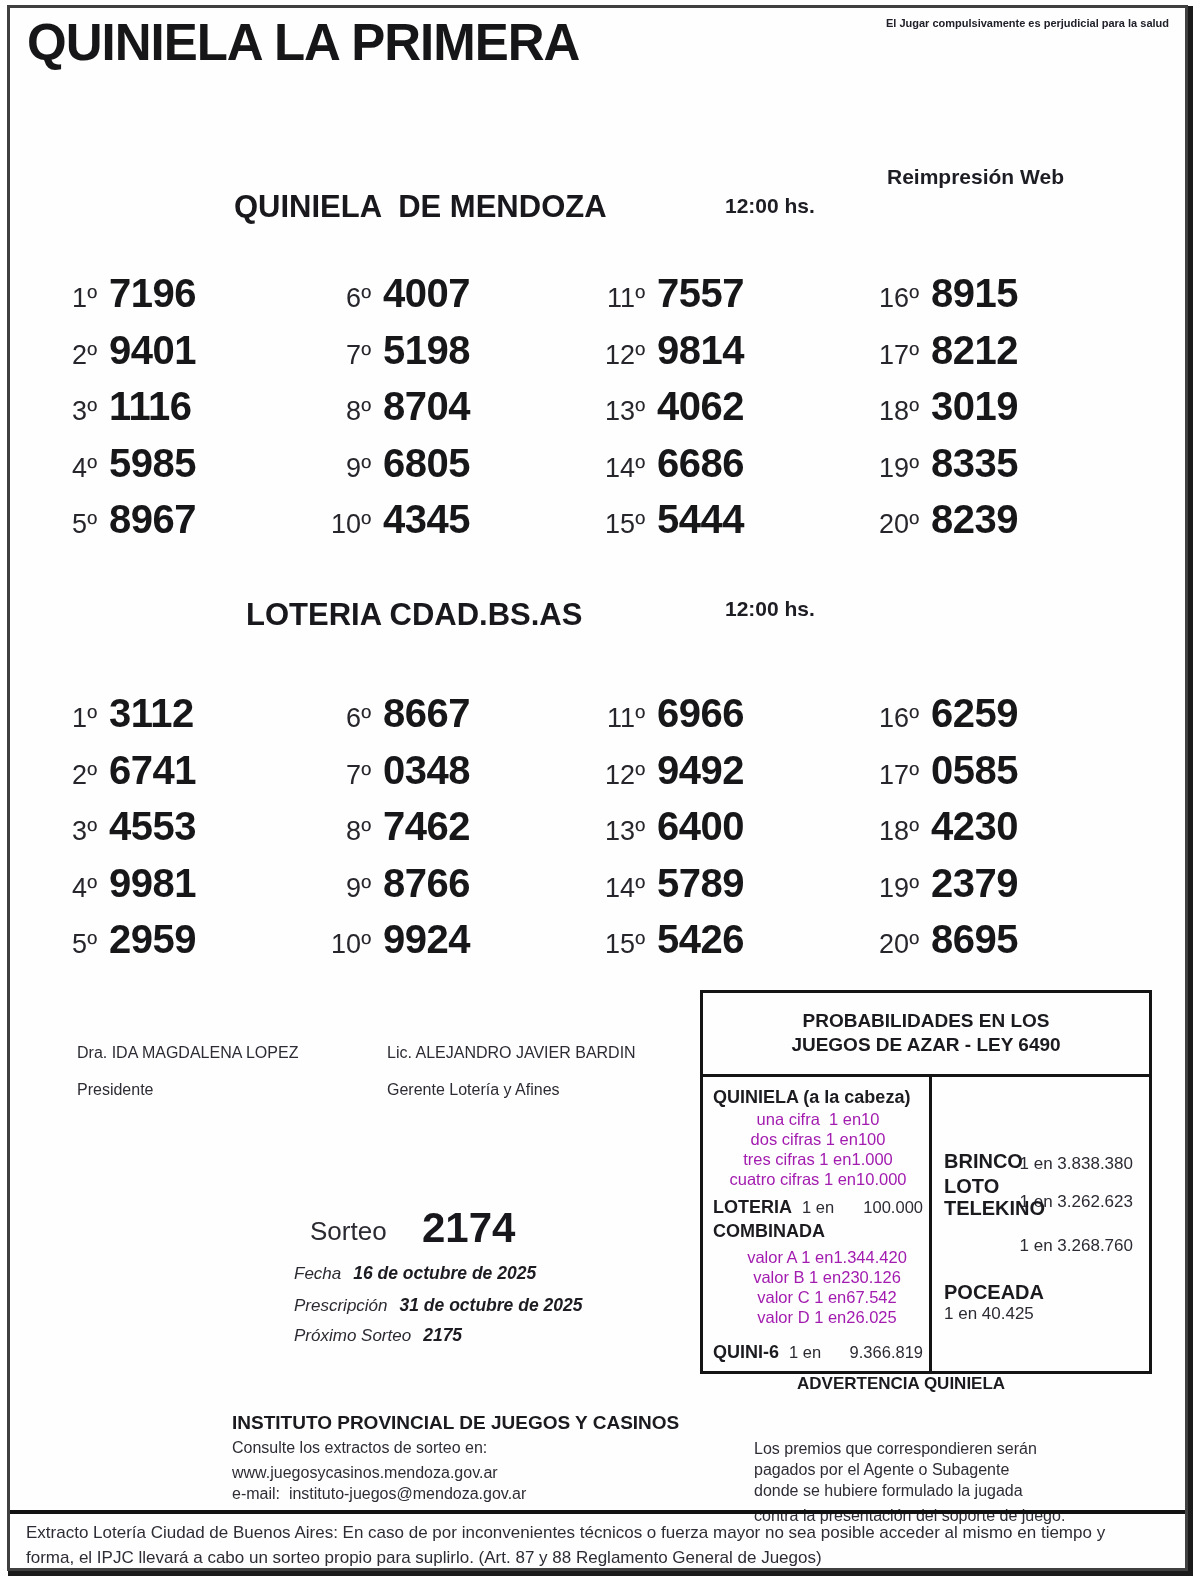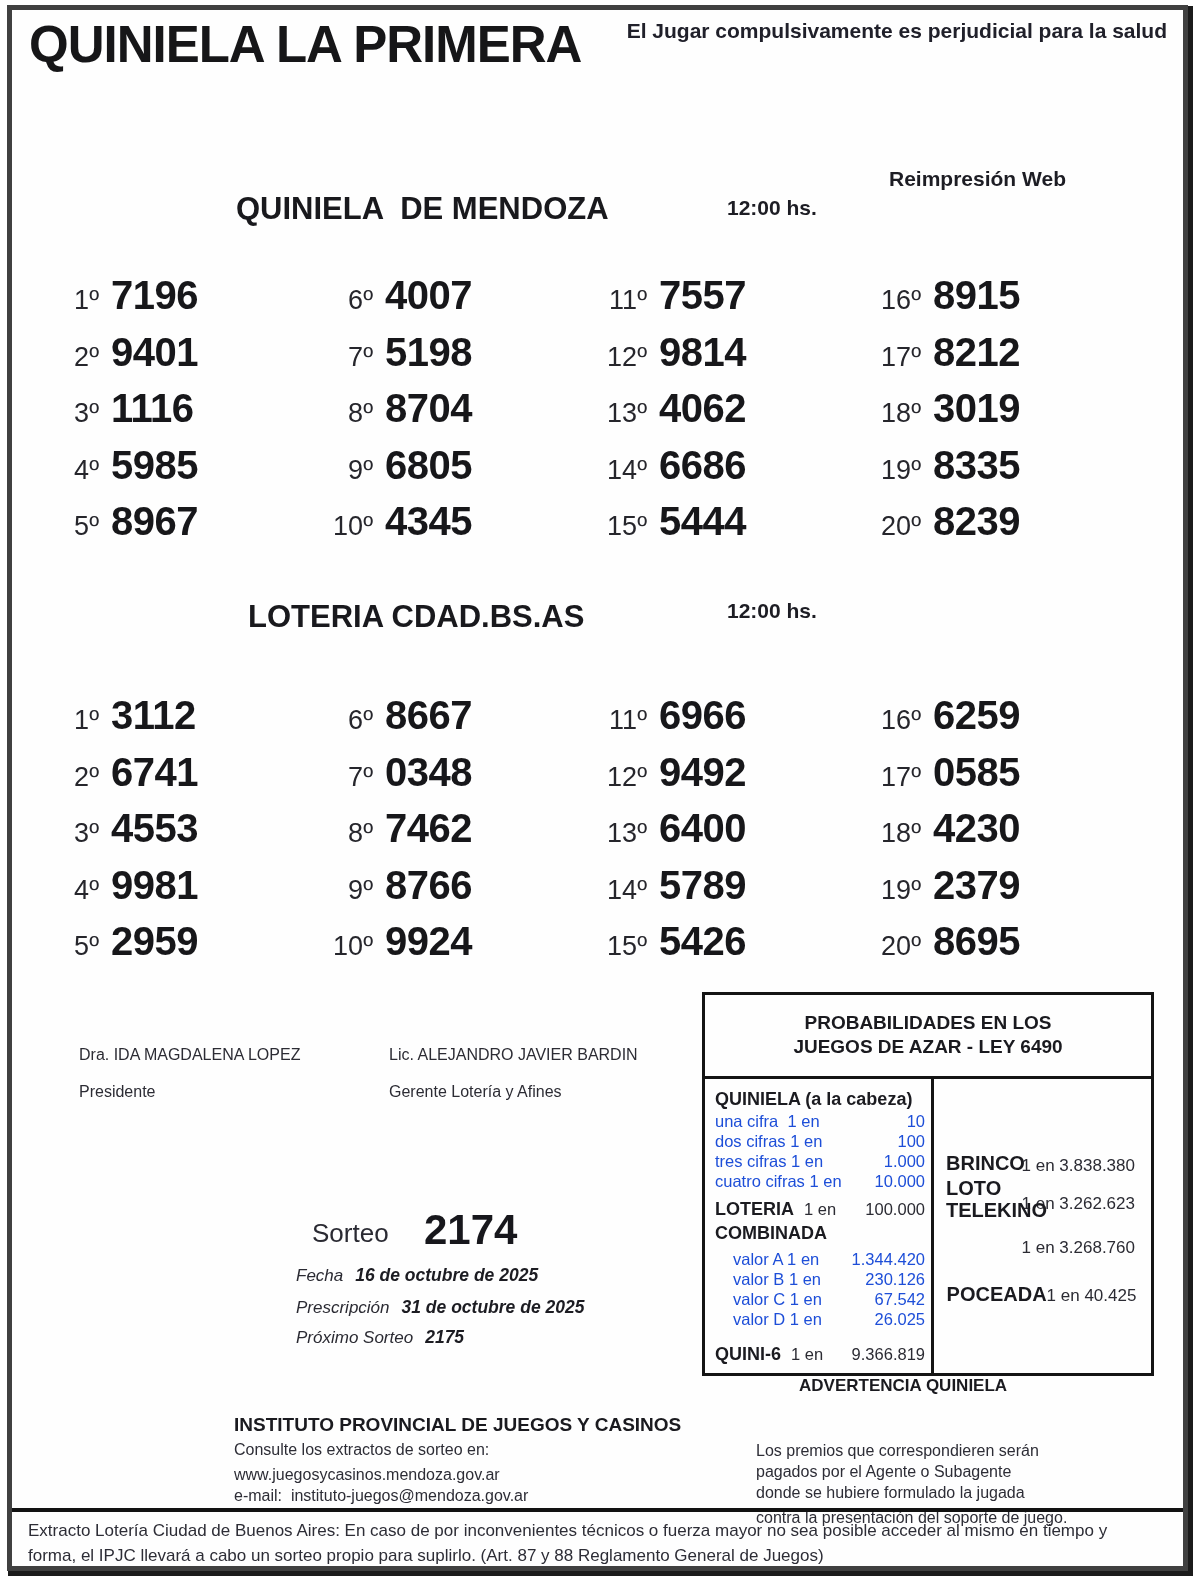--- a/index.html
+++ b/index.html
@@ -1,24 +1,24 @@
 <!DOCTYPE html>
 <html><head>
 <meta charset="utf-8">
 <style>
   html,body{margin:0;padding:0;background:#fff;}
   .canvas{position:relative;width:1200px;height:1582px;background:#fff;overflow:hidden;
           font-family:"Liberation Sans","DejaVu Sans",sans-serif;color:#222226;}
   .page{position:absolute;left:7px;top:5px;width:1181px;height:1566px;box-sizing:border-box;
-        border:5px solid #404040;background:#fefefe;box-shadow:3px 3px 0 2px #1b1b1b;}
+        border:3px solid #404040;background:#fefefe;box-shadow:3px 3px 0 2px #1b1b1b;}
   .abs{position:absolute;}
   .pre{white-space:pre;}
 
   .doc-title{left:17px;top:5px;font-size:51px;font-weight:bold;letter-spacing:-1px;color:#161618;}
-  .health{right:16px;top:9px;font-size:21px;font-weight:bold;color:#20202a;}
+  .health{right:16px;top:9px;font-size:11px;font-weight:bold;color:#20202a;}
   .reprint{left:877px;top:157px;font-size:21px;font-weight:bold;color:#1d1d24;}
   .h-sec{font-size:31px;font-weight:bold;white-space:pre;color:#19191d;}
   .h-time{font-size:21px;font-weight:bold;color:#1d1d24;}
 
   .ncol{position:absolute;width:272px;}
   .ncell{height:56.5px;display:flex;align-items:baseline;}
   .ord{flex:0 0 62px;text-align:right;font-size:27px;line-height:56.5px;color:#26262c;}
   .num{margin-left:12px;font-size:40px;line-height:56.5px;font-weight:bold;letter-spacing:-0.5px;color:#17171a;}
 
   .sig-name{font-size:16px;color:#2c2c34;}
@@ -29,29 +29,29 @@
   .drawrow{left:284px;display:flex;gap:12px;font-size:17px;align-items:baseline;color:#2a2a32;font-style:italic;}
   .drawrow .val{font-weight:bold;font-size:17.5px;color:#1c1c22;}
 
   .prob{left:690px;top:982px;width:452px;height:384px;box-sizing:border-box;border:3px solid #141414;background:#fefefe;}
   .prob-head{height:84px;box-sizing:border-box;border-bottom:3px solid #141414;text-align:center;padding-top:16px;}
   .prob-head div{font-size:19px;font-weight:bold;line-height:24px;color:#1a1a1f;}
   .prob-body{display:flex;height:294px;}
   .prob-left{width:229px;box-sizing:border-box;border-right:3px solid #141414;padding:10px 6px 0 10px;font-size:16.5px;}
   .prob-right{flex:1;position:relative;}
   .pl-h{font-size:18px;font-weight:bold;color:#1b1b20;height:22px;}
-  .pl-row{display:flex;justify-content:space-between;height:20px;line-height:20px;color:#1d4ed8;}
+  .pl-row{display:flex;justify-content:center;height:20px;line-height:20px;color:#a21caf;}
   .pl-row3{display:flex;height:22px;line-height:22px;align-items:baseline;color:#2b2b33;}
   .pl-row3 .lbl{font-weight:bold;font-size:18px;color:#1b1b20;}
   .pl-row3 .mid{margin-left:10px;}
   .pl-row3 .val{margin-left:auto;}
   .pl-ind{padding-left:18px;}
   .game-lbl{position:absolute;left:12px;font-size:20px;font-weight:bold;color:#1a1a1f;}
   .game-odds{position:absolute;right:16px;font-size:17px;color:#2b2b33;}
-  .poceada{position:absolute;left:12px;right:14px;display:flex;justify-content:center;align-items:baseline;}
+  .poceada{position:absolute;left:12px;right:14px;display:flex;justify-content:flex-start;align-items:baseline;flex-direction:column;}
   .poceada .game-name{font-size:20px;font-weight:bold;color:#1a1a1f;}
   .poceada .odds{font-size:17px;color:#2b2b33;}
 
   .adv-title{left:787px;top:1366px;font-size:17px;font-weight:bold;color:#1a1a1f;}
   .adv-line{left:744px;font-size:16px;color:#2d2d36;margin-top:40px;}
 
   .inst-title{left:222px;top:1404px;font-size:19px;font-weight:bold;color:#1a1a1f;}
   .inst-line{left:222px;font-size:16px;color:#2d2d36;}
 
   .footer{position:absolute;left:0;right:0;bottom:0;height:58px;box-sizing:border-box;

